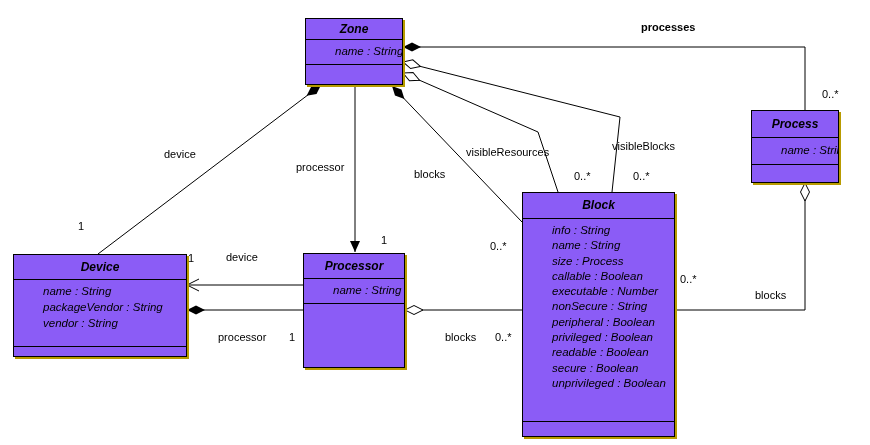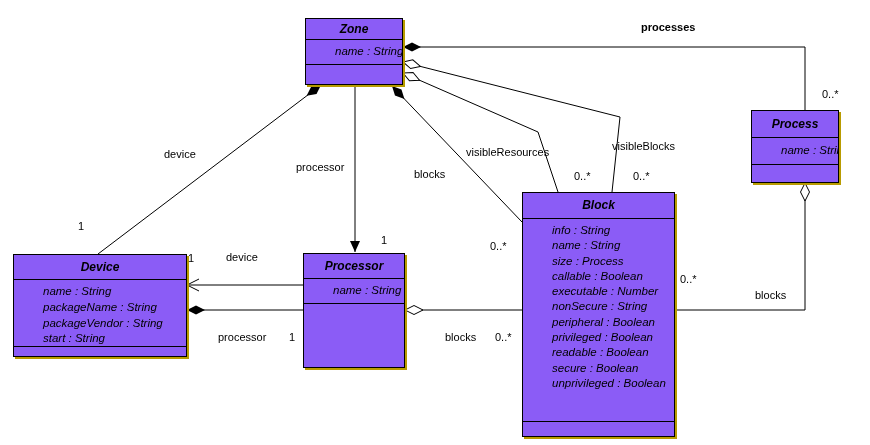--- a/index.html
+++ b/index.html
@@ -92,23 +92,22 @@
       <div class="uml-attr">secure : Boolean</div>
       <div class="uml-attr">unprivileged : Boolean</div>
     </div>
     <div class="uml-ops" style="height:15px;"></div>
   </div>
 
   <div class="uml-class" style="left:13px;top:254px;width:174px;height:103px;">
     <div class="uml-title" style="height:24px;line-height:24px;">Device</div>
     <div class="uml-attrs" style="height:67px;padding-top:4px;line-height:15.8px;">
       <div class="uml-attr">name : String</div>
-      <div class="uml-attr">packageName : String</div>
       <div class="uml-attr">packageVendor : String</div>
-      <div class="uml-attr">start : String</div>
+      <div class="uml-attr">vendor : String</div>
     </div>
     <div class="uml-ops" style="height:10px;"></div>
   </div>
 
   <div class="uml-class" style="left:303px;top:253px;width:102px;height:115px;">
     <div class="uml-title" style="height:24px;line-height:24px;">Processor</div>
     <div class="uml-attrs" style="height:25px;padding-top:5px;">
       <div class="uml-attr">name : String</div>
     </div>
     <div class="uml-ops" style="height:64px;"></div>

